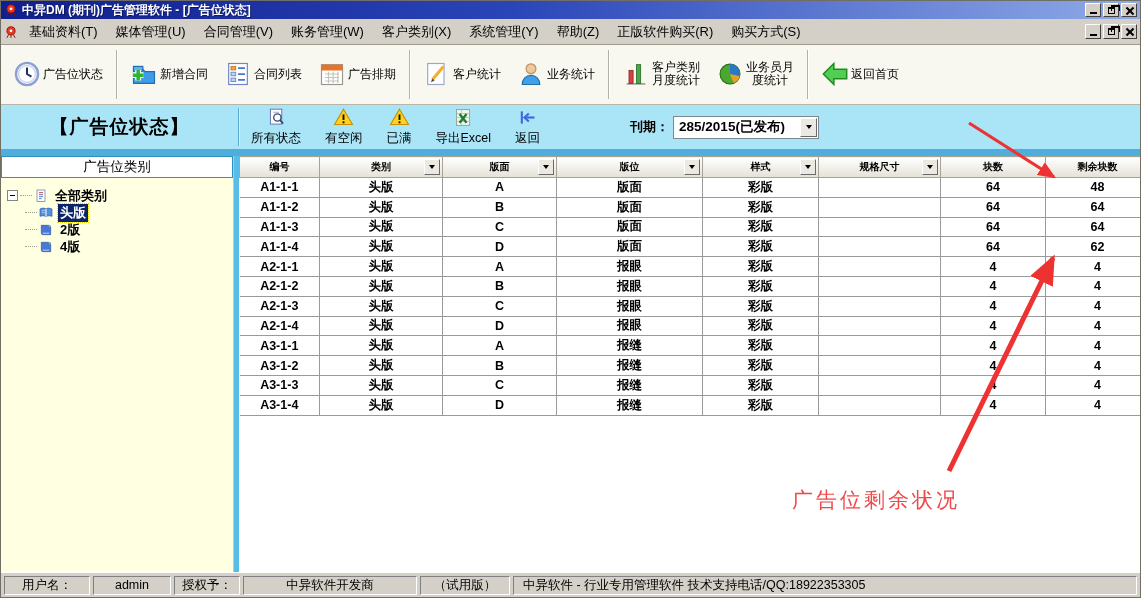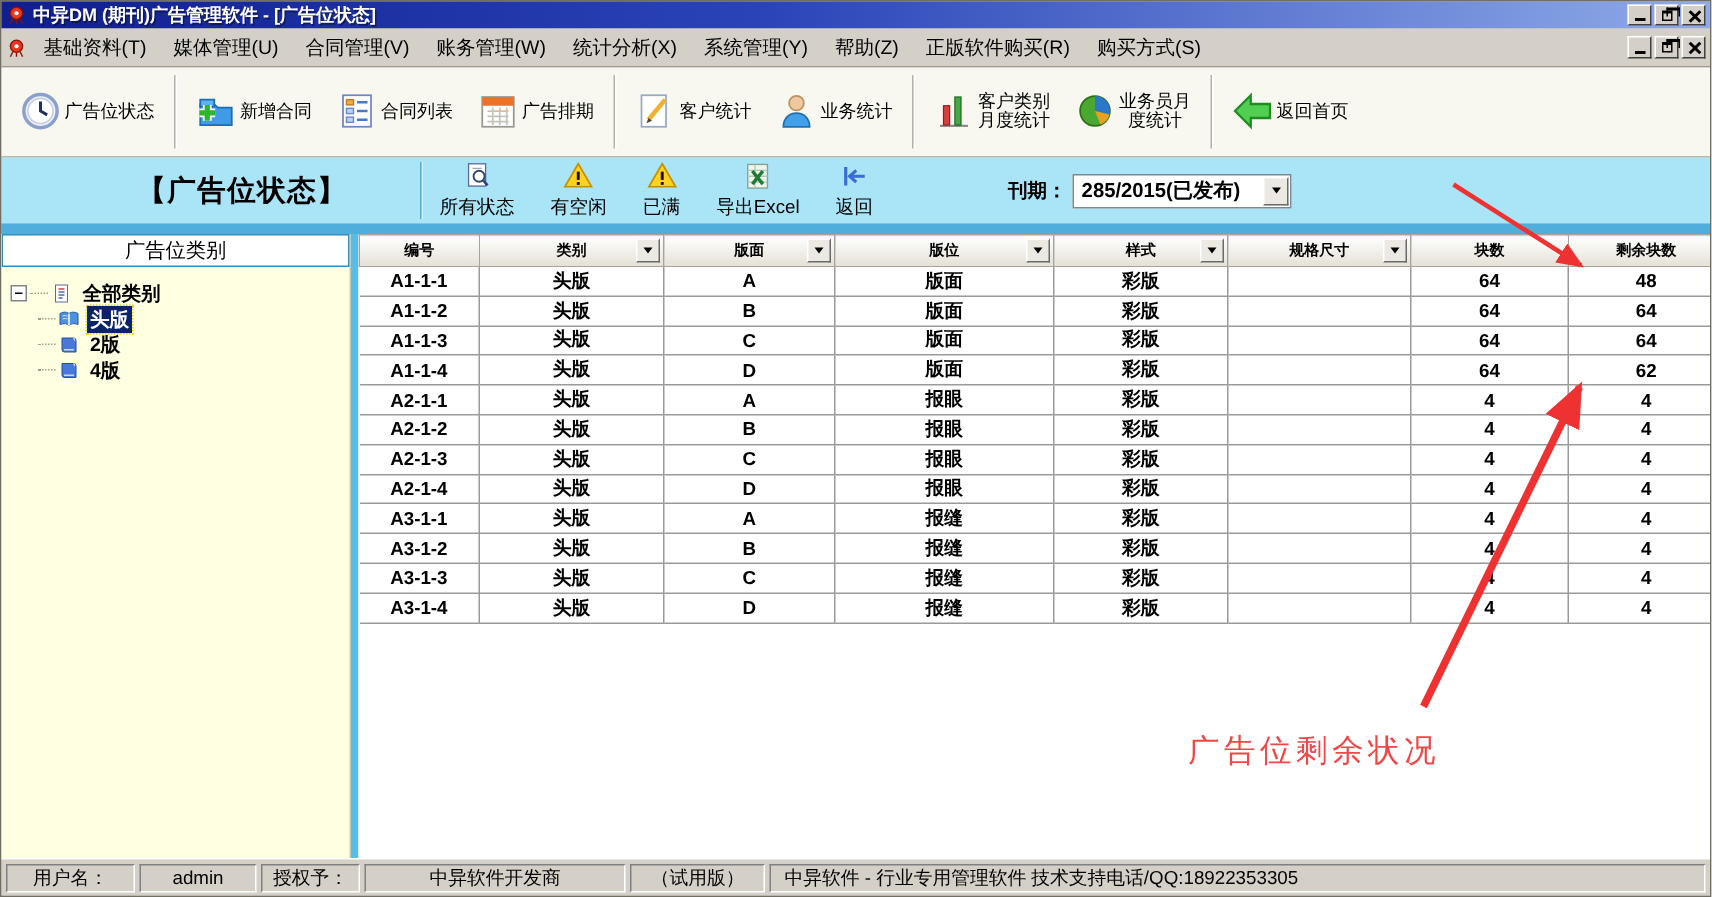--- a/index.html
+++ b/index.html
@@ -26,21 +26,21 @@
   .menubar .win-controls .wbtn { height:15px; }
 
   
   .toolbar { height:60px; background:#F8F8F0; display:flex; align-items:stretch; padding:1px 4px; flex:0 0 auto; border-bottom:1px solid #B8B6A8; }
   .tb-btn { display:flex; align-items:center; justify-content:flex-end; padding:3px 8px 4px; gap:2px; font-size:12px; white-space:pre-line; text-align:center; cursor:default; }
   .tb-sep { width:1px; background:#B4B2A4; margin:4px 5px; box-shadow:1px 0 0 #FFF; }
   .tb-label { line-height:13px; }
   .icon { display:inline-flex; align-items:center; justify-content:center; }
 
   
-  .subtoolbar { height:44px; background:#A9E4F7; display:flex; align-items:center; flex:0 0 auto;padding-left:42px; }
+  .subtoolbar { height:44px; background:#A9E4F7; display:flex; align-items:center; flex:0 0 auto; }
   .sub-title { width:237px; text-align:center; font-size:19px; font-weight:bold; letter-spacing:1px; flex:0 0 auto; }
   .sub-sep { width:1px; height:38px; background:#58AACE; box-shadow:1px 0 0 #D0F0FC; flex:0 0 auto; }
   .sub-btn { display:flex; flex-direction:column; align-items:center; justify-content:center; padding:2px 12px; gap:2px; font-size:12.5px; cursor:default; }
   .issue { display:flex; align-items:center; margin-left:78px; font-size:13px; font-weight:bold; }
   .combo { width:146px; height:23px; background:#fff; border:1px solid #7A8A94; display:flex; align-items:center; margin-left:4px; }
   .combo-text { flex:1; padding-left:5px; font-size:13.5px; font-weight:bold; white-space:nowrap; }
   .combo-btn { width:17px; height:19px; margin-right:1px; background:#ECE9E2; border:1px solid; border-color:#fff #6A6A6A #6A6A6A #fff; display:flex; align-items:center; justify-content:center; }
   .caret { width:0; height:0; border-left:3.5px solid transparent; border-right:3.5px solid transparent; border-top:4.5px solid #000; }
 
   .bluestrip { height:7px; background:#4FAEDC; flex:0 0 auto; }
@@ -111,21 +111,21 @@
           <circle cx="12" cy="10" r="7" fill="#E83820" stroke="#8C1404" stroke-width="1.5"></circle>
           <circle cx="12" cy="10" r="2.4" fill="#fff"></circle>
           <path d="M8 16 L5 22 M16 16 L19 22 M12 17 v5" stroke="#8C1404" stroke-width="1.6" fill="none"></path>
         </svg>
     </span>
     <div id="menu-items" style="display:flex;align-items:center;">
         <span class="menu-item">基础资料(T)</span>
         <span class="menu-item">媒体管理(U)</span>
         <span class="menu-item">合同管理(V)</span>
         <span class="menu-item">账务管理(W)</span>
-        <span class="menu-item">统计分析(X)</span>
+        <span class="menu-item">客户类别(X)</span>
         <span class="menu-item">系统管理(Y)</span>
         <span class="menu-item">帮助(Z)</span>
         <span class="menu-item">正版软件购买(R)</span>
         <span class="menu-item">购买方式(S)</span>
       </div>
     <span class="win-controls">
       <button class="wbtn">
           <span class="g-min"></span>
         </button>
       <button class="wbtn">

